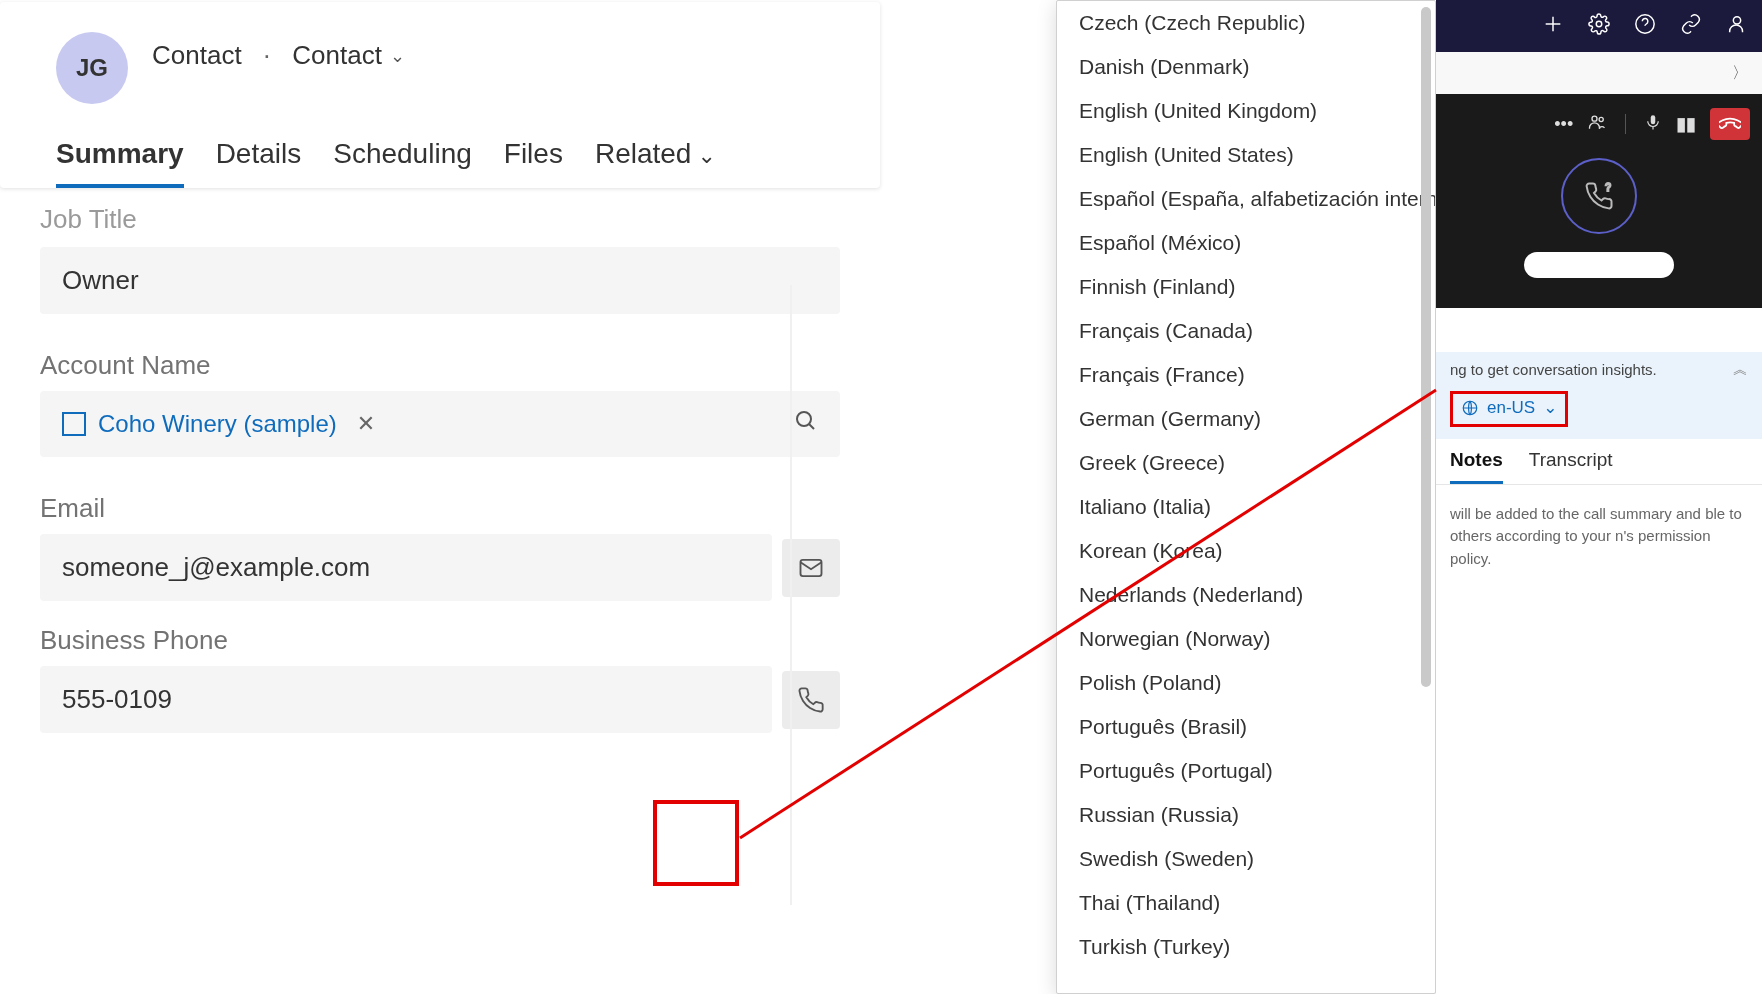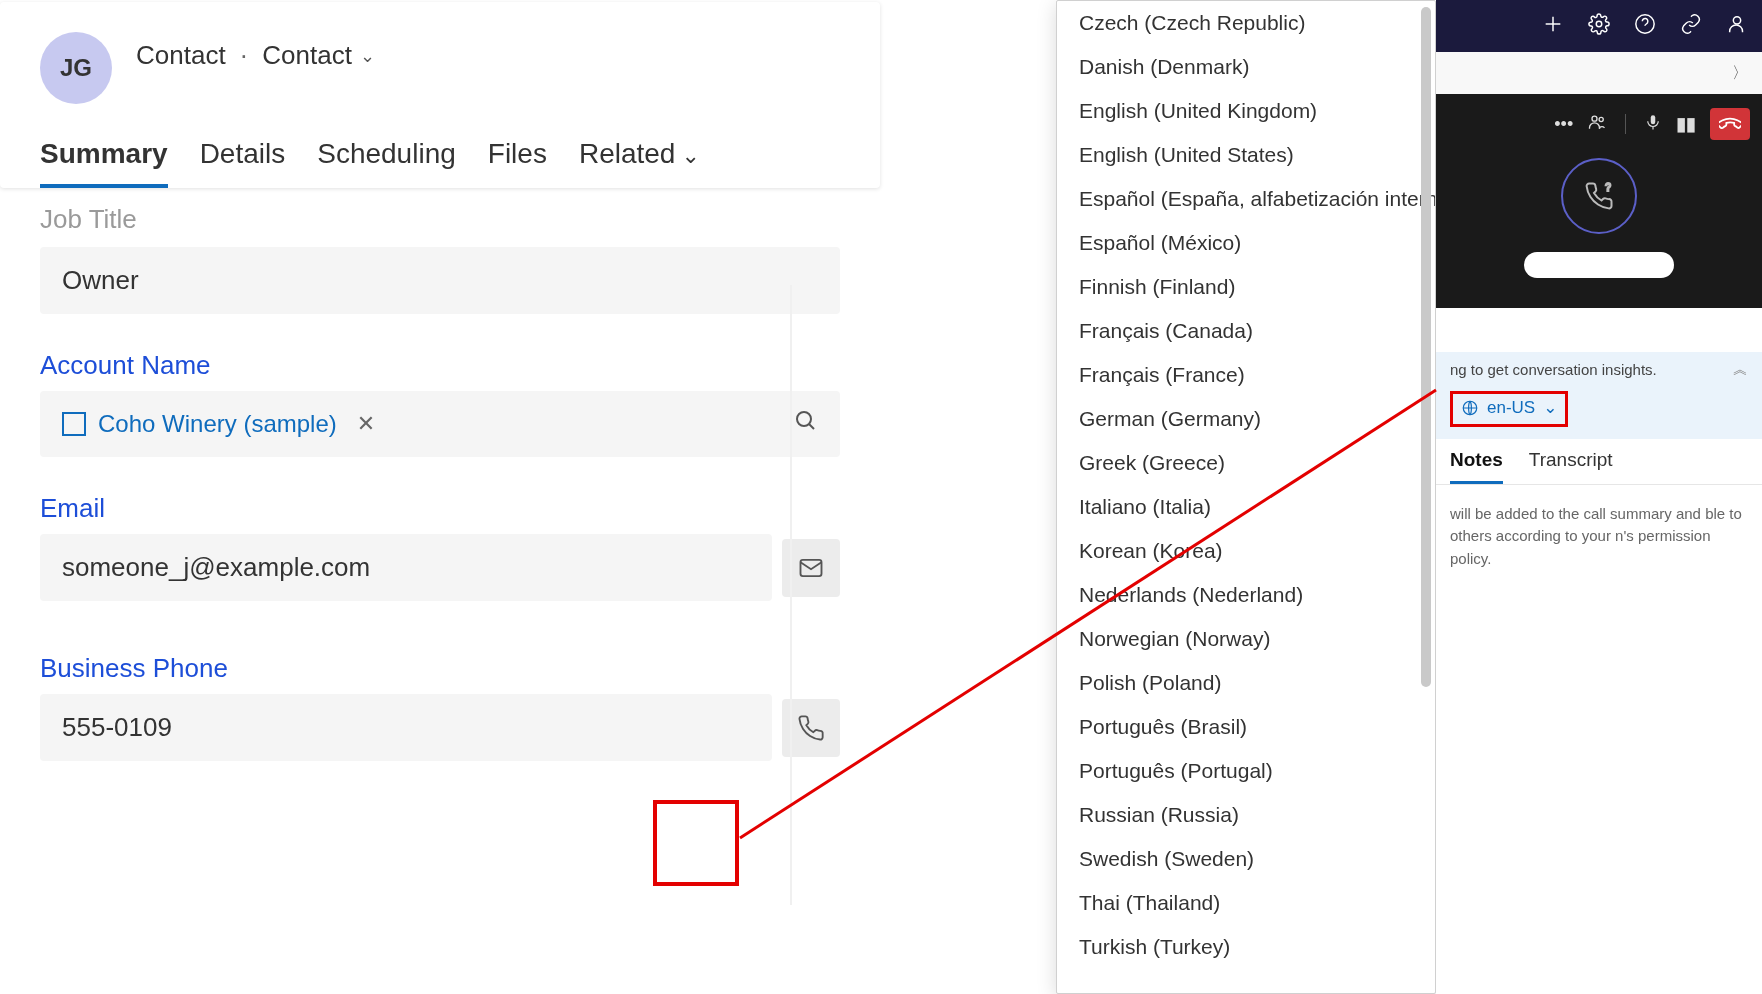--- a/index.html
+++ b/index.html
@@ -18,42 +18,42 @@
   left: 0; top: 0;
   width: 880px;
   height: 994px;
   background:#fff;
 }
 .header-card{
   background:#fff;
   border-radius:4px;
   box-shadow: 0 1px 4px rgba(0,0,0,0.12);
   margin: 2px 0 0 0;
-  padding: 30px 40px 0 40px;
+  padding: 30px 40px 0 56px;
 }
 .header-row{display:flex;align-items:flex-start;}
 .avatar{
   width:72px;height:72px;border-radius:50%;
   background:#c7c9f0;color:#333; display:flex;
   align-items:center;justify-content:center;
   font-size:24px;font-weight:600;
   margin-right:24px;
 }
 .title-row{display:flex;align-items:baseline;gap:12px;}
 .page-title{font-size:40px;font-weight:600;}
 .saved{font-size:28px;color:#666;}
-.breadcrumb{font-size:26px;color:#333;margin-top:8px;display:flex;align-items:center;gap:14px;}
+.breadcrumb{font-size:26px;color:#333;margin-top:8px;display:flex;align-items:center;gap:21px;}
 .breadcrumb .dot{color:#666;}
 .breadcrumb .chev{color:#555;font-size:18px;}
 .tabs{display:flex;gap:32px;margin-top:34px;font-size:28px;}
 .tab{padding:0 0 14px 0;color:#333;cursor:pointer;}
 .tab.active{font-weight:600;border-bottom:4px solid #0f6cbd;}
 .tab .chev{font-size:22px;margin-left:6px;}
 .form-area{padding:0 40px;margin-top:-6px;}
-.label{font-size:26px;color:#1d4ed8;margin-top:24px;}
+.label{font-size:26px;color:#737373;margin-top:24px;}
 .label.cut{color:#9a9a9a;position:relative;top:-2px;}
 .field{
   background:#f5f5f5;border-radius:4px;
   padding:18px 22px;font-size:26px;color:#333;
   margin-top:10px;display:flex;align-items:center;justify-content:space-between;
   min-height:58px;
 }
 .lookup-chip{display:flex;align-items:center;gap:12px;}
 .lookup-chip .ico{width:24px;height:24px;border:2px solid #0f6cbd;}
 .lookup-link{color:#0f6cbd;font-size:24px;}
@@ -165,21 +165,21 @@
         <span>someone_j@example.com</span>
       </div>
       <div class="icon-btn">
         <svg width="28" height="28" viewBox="0 0 24 24" fill="none" stroke="#555" stroke-width="1.6">
             <rect x="3" y="5" width="18" height="14" rx="2"></rect>
             <path d="M3 7l9 6 9-6"></path>
           </svg>
       </div>
     </div>
 
-    <div class="label" style="margin-top:52px">Business Phone</div>
+    <div class="label" style="margin-top:24px">Business Phone</div>
     <div class="field-with-btn">
       <div class="field">
         <span>555-0109</span>
       </div>
       <div class="icon-btn">
         <svg width="28" height="28" viewBox="0 0 24 24" fill="none" stroke="#555" stroke-width="1.6">
             <path d="M22 16.9v3a2 2 0 0 1-2.2 2 19.8 19.8 0 0 1-8.6-3.1 19.5 19.5 0 0 1-6-6A19.8 19.8 0 0 1 2.1 4.2 2 2 0 0 1 4.1 2h3a2 2 0 0 1 2 1.7c.1.9.3 1.8.6 2.6a2 2 0 0 1-.5 2.1L8 9.6a16 16 0 0 0 6 6l1.2-1.2a2 2 0 0 1 2.1-.5c.8.3 1.7.5 2.6.6A2 2 0 0 1 22 16.9z"></path>
           </svg>
       </div>
     </div>

